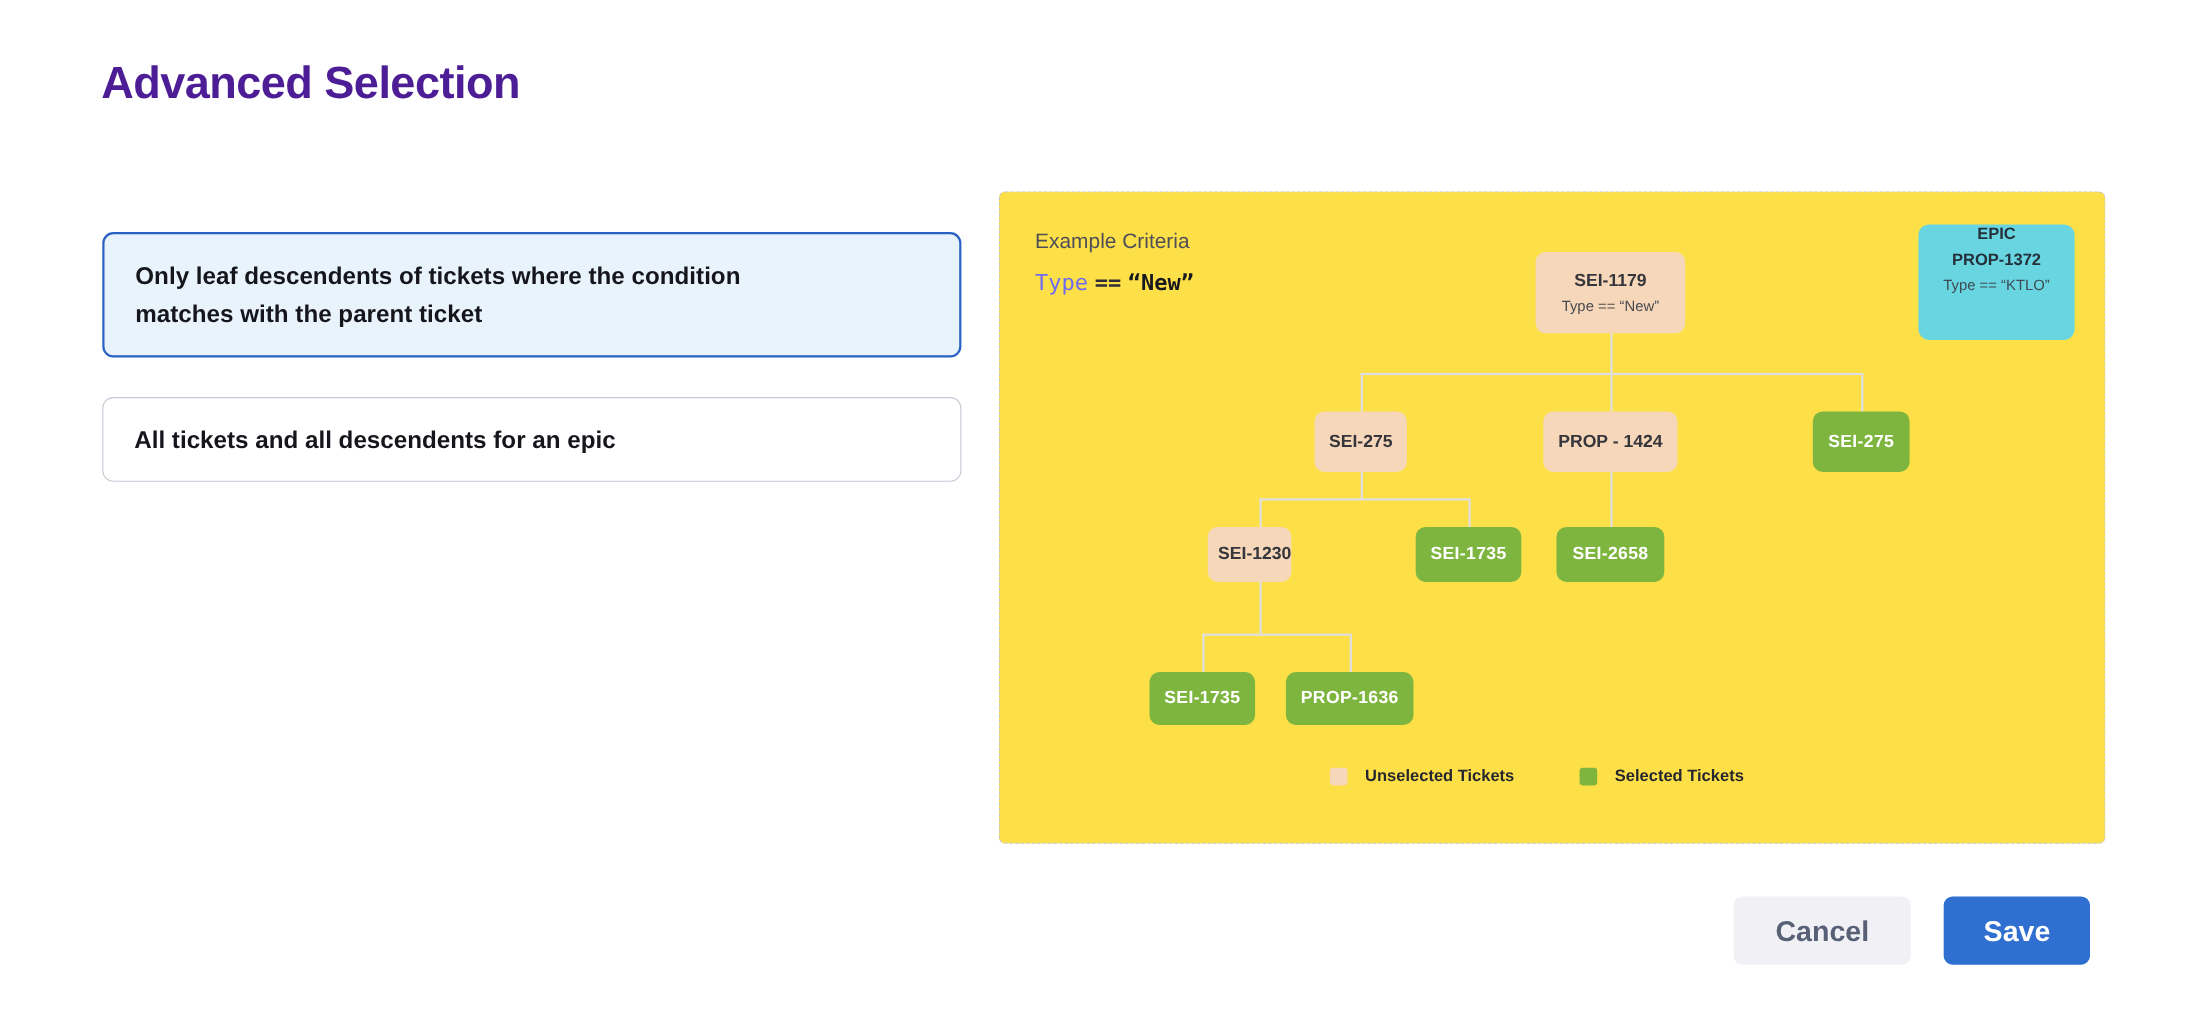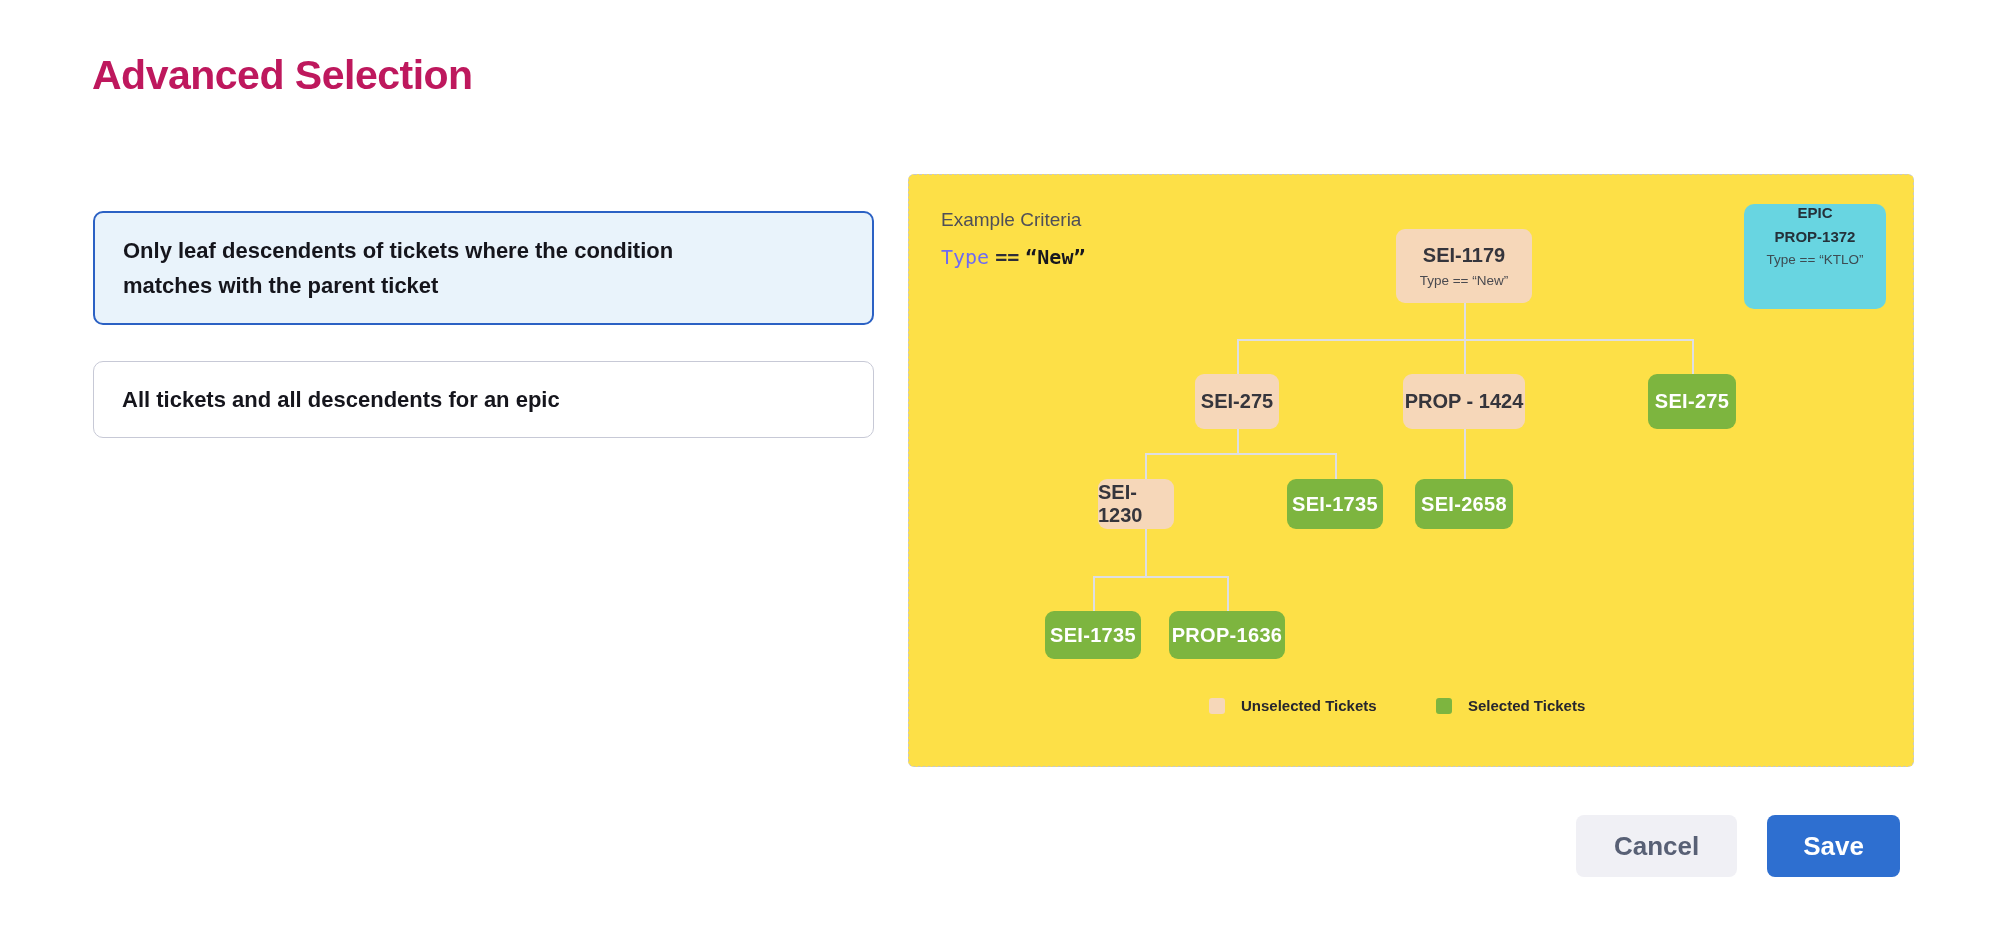--- a/index.html
+++ b/index.html
@@ -6,21 +6,21 @@
   html, body {
     width: 1990px; height: 936px;
     background: #ffffff;
     font-family: "Liberation Sans", sans-serif;
     overflow: hidden;
     position: relative;
   }
   
   .page-title {
     position: absolute; left: 92px; top: 52px;
-    font-size: 41px; font-weight: 700; color: #be185d;
+    font-size: 41px; font-weight: 700; color: #4c1d95;
     letter-spacing: -0.5px;
   }
   
   .options {
     position: absolute; left: 93px; top: 211px;
     width: 781px; display: flex; flex-direction: column; gap: 36px;
   }
   .option-card {
     border: 1.5px solid #c7c9d6; border-radius: 10px;
     background: #ffffff;
@@ -62,21 +62,21 @@
   .epic-kind, .epic-id { font-size: 15px; font-weight: 700; color: #24313a; }
   .epic-criteria { font-size: 13.5px; font-weight: 500; color: #3d4b52; }
   
   .tree { position: absolute; inset: 0; }
   .conn { position: absolute; background: #dedee3; }
   .node {
     position: absolute; border-radius: 9px;
     display: flex; flex-direction: column; justify-content: center; align-items: center;
     gap: 6px;
   }
-  .node .node-id { font-size: 20px; font-weight: 700; }
+  .node .node-id { font-size: 16px; font-weight: 700; }
   .node.peach { background: #f6d7b9; }
   .node.peach .node-id { color: #35353c; }
   .node.peach .node-criteria { font-size: 13.5px; color: #4a4a50; font-weight: 500; }
   .node.green { background: #7db53f; }
   .node.green .node-id { color: #ffffff; letter-spacing: 0.3px; }
   
   .legend-item { position: absolute; display: flex; align-items: center; gap: 16px; }
   .legend-swatch { width: 16px; height: 16px; border-radius: 3px; display: inline-block; }
   .legend-swatch.peach { background: #f6d7b9; }
   .legend-swatch.green { background: #7db53f; }

